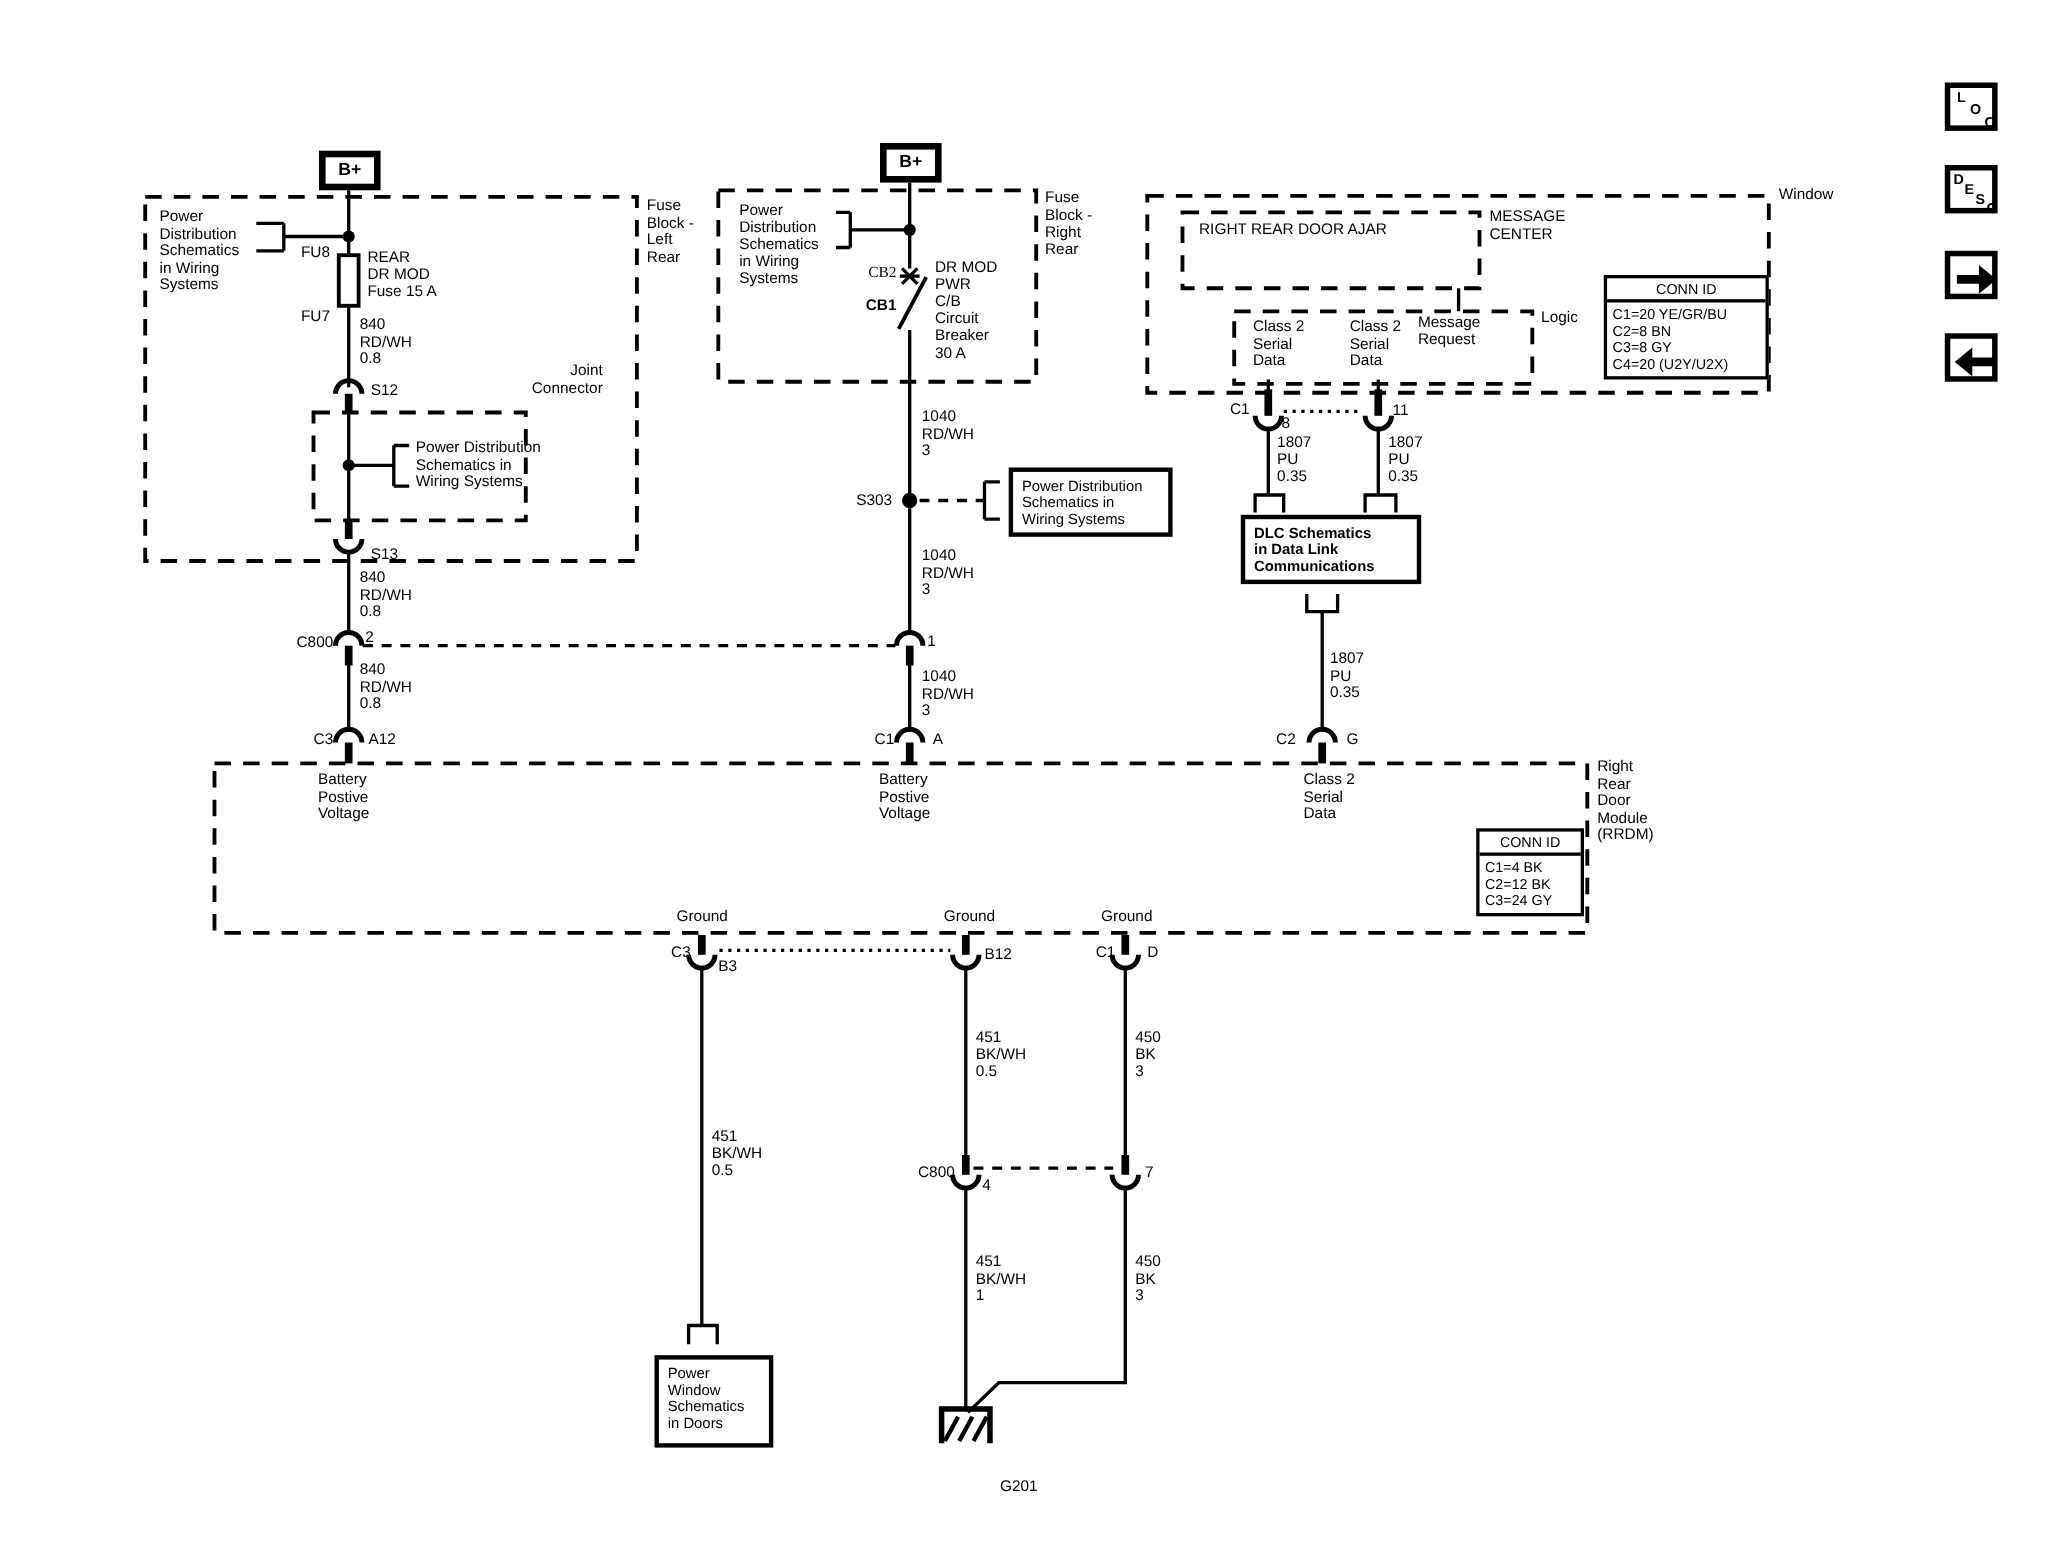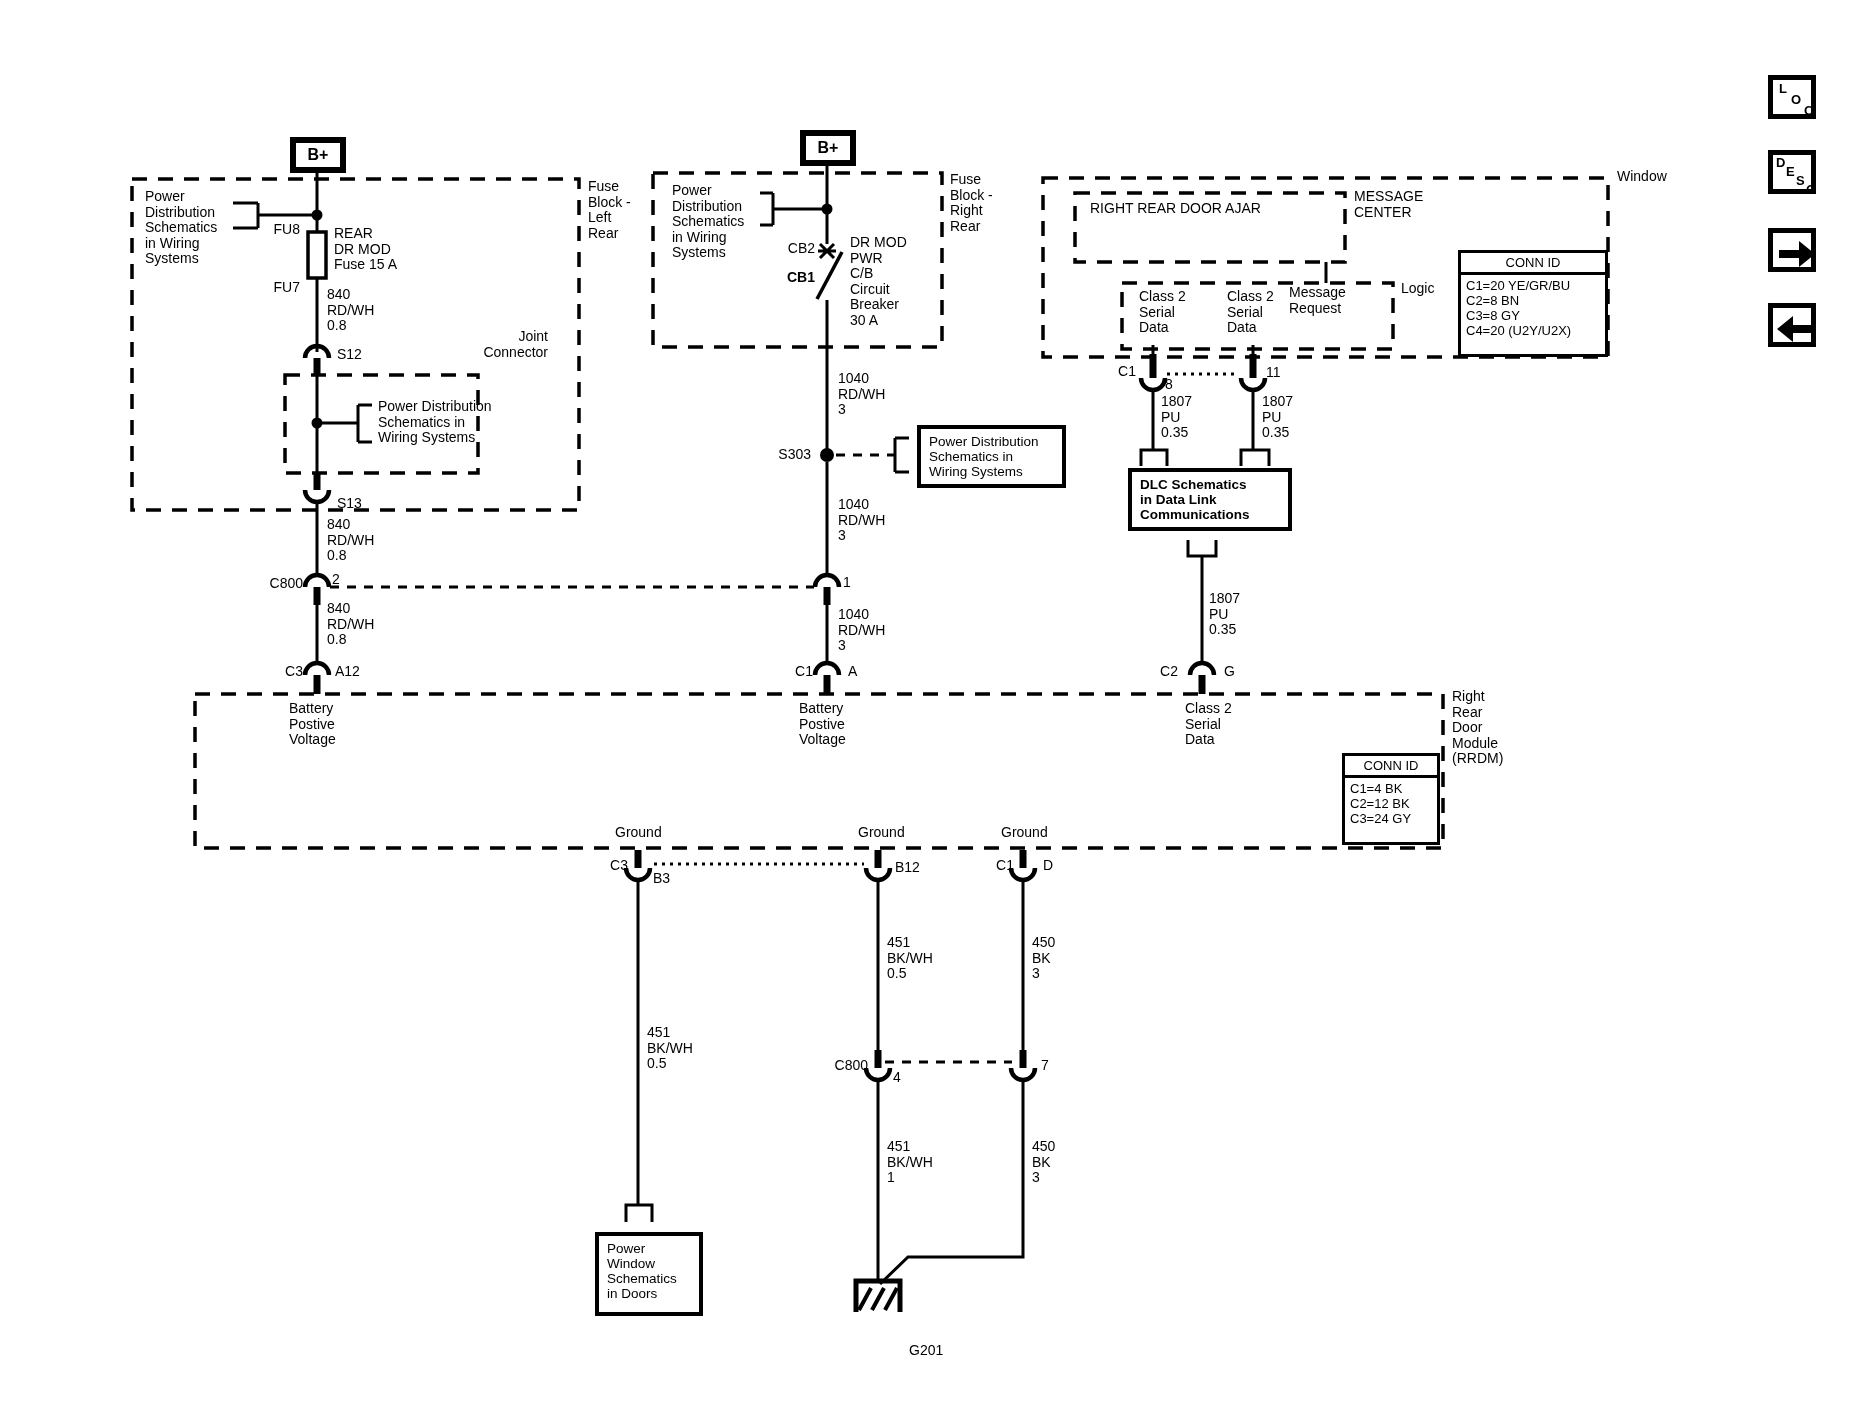--- a/index.html
+++ b/index.html
@@ -8,21 +8,21 @@
   svg.layer{position:absolute;left:0;top:0;}
   .lbl{position:absolute;font-size:14px;line-height:15.5px;white-space:pre-line;}
   .r{text-align:right;}
   .bplus{position:absolute;border:6px solid #000;background:#fff;display:flex;
          align-items:center;justify-content:center;font-weight:bold;font-size:16px;
          width:44px;height:24px;}
   .refbox{position:absolute;border:4px solid #000;background:#fff;padding:5px 8px;
           font-size:13.5px;line-height:15px;white-space:pre-line;}
   .connid{position:absolute;border:3.5px solid #000;background:#fff;font-size:13px;line-height:15px;}
   .connid .hdr{text-align:center;border-bottom:3px solid #000;padding:2px 4px;}
-  .connid .rows{padding:3px 5px 16px 5px;white-space:pre-line;}
+  .connid .rows{padding:3px 5px 4px 5px;white-space:pre-line;}
   .navbtn{position:absolute;width:48px;height:44px;border:5px solid #000;background:#fff;cursor:pointer;padding:0;}
   .navbtn .ltr{position:absolute;font-size:13px;font-weight:bold;font-family:"Liberation Sans",sans-serif;}
 </style>
 </head>
 <body>
 
 <div class="stage">
 
   <svg class="layer" width="1866" height="1407" viewBox="0 0 1866 1407">
 
@@ -179,21 +179,21 @@
 
   <div class="lbl" style="left:950px;top:172px;">Fuse
 Block -
 Right
 Rear</div>
   <div class="lbl" style="left:672px;top:183px;">Power
 Distribution
 Schematics
 in Wiring
 Systems</div>
-  <div class="lbl r" style="left:770px;top:241px;width:45px;">CB2</div>
+  <div class="lbl r" style="left:770px;top:241px;width:45px;font-family:Liberation Serif, serif;">CB2</div>
   <div class="lbl r" style="left:770px;top:270px;width:45px;font-weight:bold;">CB1</div>
   <div class="lbl" style="left:850px;top:235px;">DR MOD
 PWR
 C/B
 Circuit
 Breaker
 30 A</div>
   <div class="lbl" style="left:838px;top:371px;">1040
 RD/WH
 3</div>

